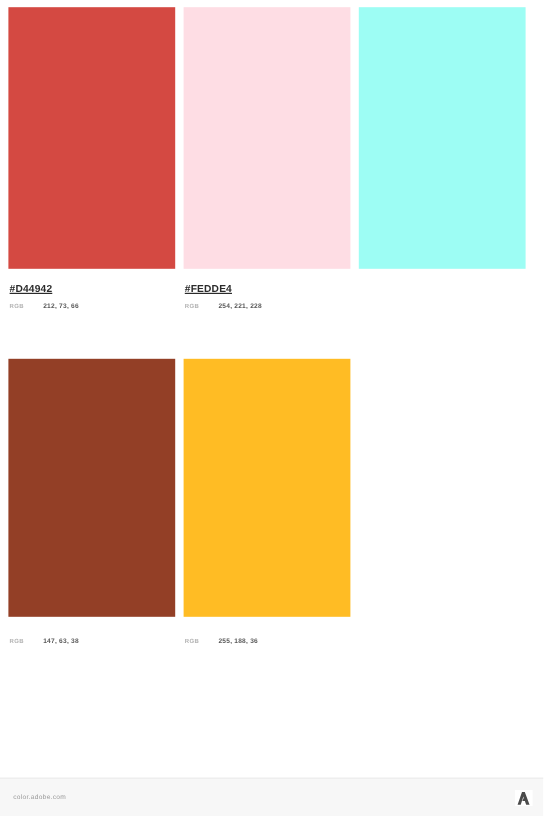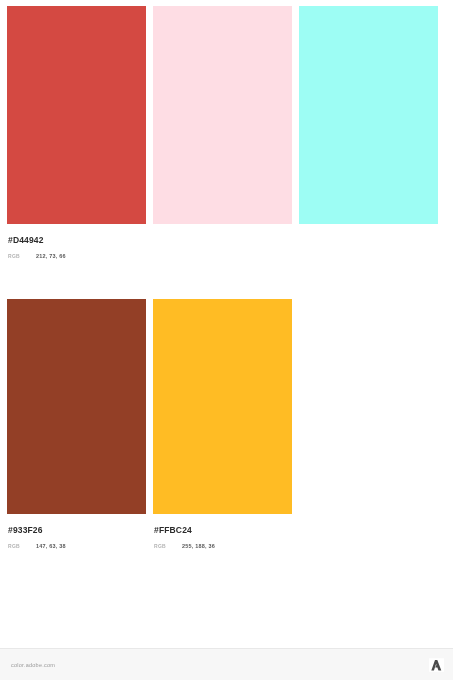--- a/index.html
+++ b/index.html
@@ -53,20 +53,21 @@
     padding-top: 11px;
     padding-left: 1px;
   }
 
   .swatch-hex {
     font-size: 8.5px;
     font-weight: bold;
     color: #2b2b2b;
     letter-spacing: 0.15px;
     line-height: 11px;
+    text-decoration: underline;
   }
 
   .swatch-rgb-line {
     margin-top: 6px;
     display: flex;
     align-items: baseline;
     line-height: 9px;
   }
 
   .rgb-label {
@@ -137,47 +138,52 @@
           <div class="swatch-hex">#D44942</div>
           <div class="swatch-rgb-line">
             <span class="rgb-label">RGB</span>
             <span class="rgb-values">212, 73, 66</span>
           </div>
         </div>
       </div>
 
       <div class="swatch-cell">
         <div class="swatch-chip" style="background:#FEDDE4"></div>
+        <div class="swatch-meta">
+          <div class="swatch-hex">#FEDDE4</div>
+          <div class="swatch-rgb-line">
+            <span class="rgb-label">RGB</span>
+            <span class="rgb-values">254, 221, 228</span>
+          </div>
+        </div>
       </div>
 
       <div class="swatch-cell">
         <div class="swatch-chip" style="background:#9DFDF4"></div>
       </div>
 
     </div>
 
     <div class="row-gap"></div>
 
     <div class="swatch-row row-2">
 
       <div class="swatch-cell">
         <div class="swatch-chip" style="background:#933F26"></div>
         <div class="swatch-meta">
-          <div class="swatch-hex">#933F26</div>
           <div class="swatch-rgb-line">
             <span class="rgb-label">RGB</span>
             <span class="rgb-values">147, 63, 38</span>
           </div>
         </div>
       </div>
 
       <div class="swatch-cell">
         <div class="swatch-chip" style="background:#FFBC24"></div>
         <div class="swatch-meta">
-          <div class="swatch-hex">#FFBC24</div>
           <div class="swatch-rgb-line">
             <span class="rgb-label">RGB</span>
             <span class="rgb-values">255, 188, 36</span>
           </div>
         </div>
       </div>
 
       <div class="swatch-cell"></div>
 
     </div>

